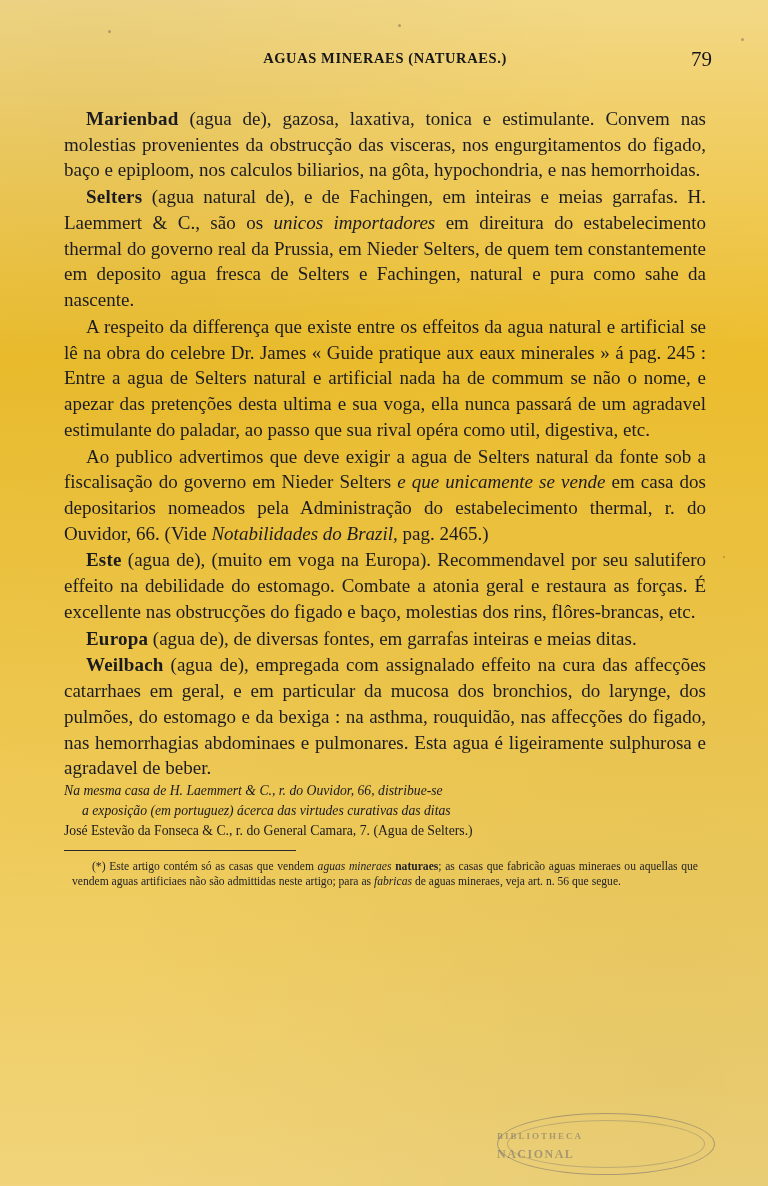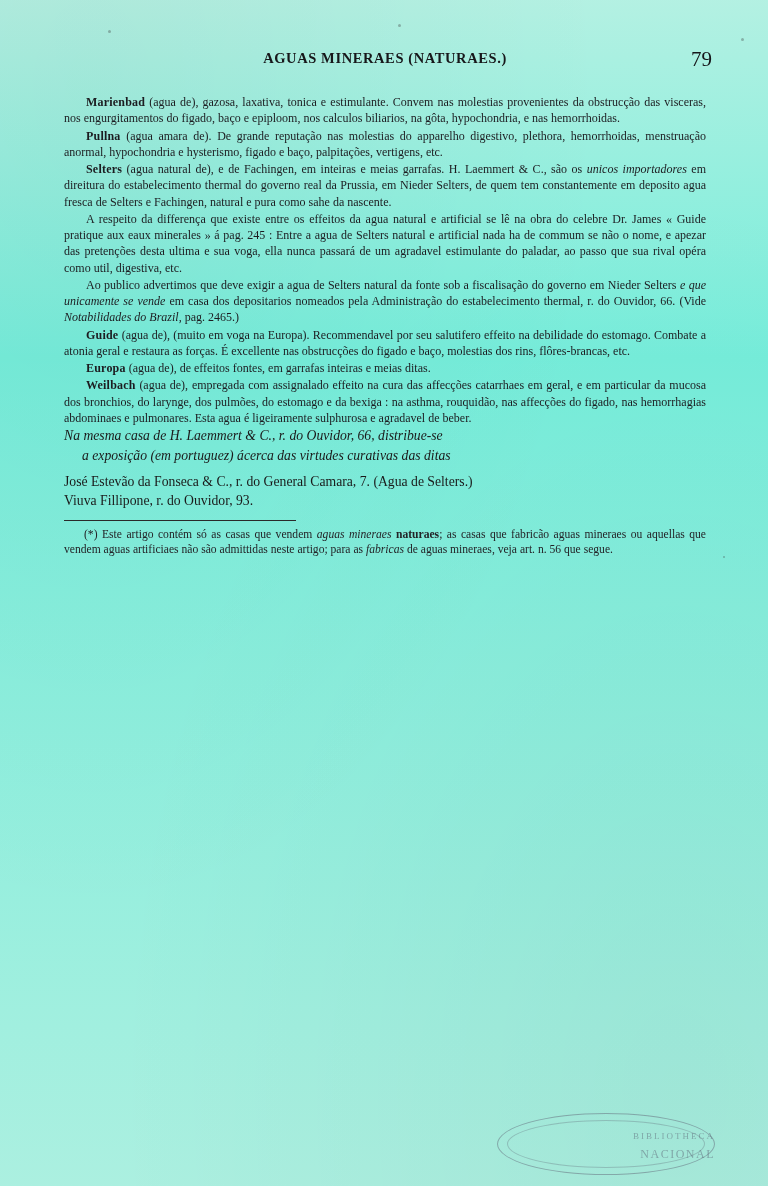--- a/index.html
+++ b/index.html
@@ -11,21 +11,21 @@
     width: 768px;
     height: 1186px;
     position: relative;
     font-family: "Liberation Serif", serif;
     color: #1a1a1a;
     overflow: hidden;
   }
   .page {
     position: absolute;
     inset: 0;
-    background: #5eead4;
+    background: #eab308;
   }
   
   .page::before {
     content: "";
     position: absolute;
     inset: 0;
     background:
       radial-gradient(ellipse at 12% 8%, rgba(0,0,0,0.035), rgba(0,0,0,0) 55%),
       radial-gradient(ellipse at 88% 92%, rgba(0,0,0,0.04), rgba(0,0,0,0) 60%),
       linear-gradient(180deg, rgba(250,246,238,0.55), rgba(255,255,255,0.15) 30%, rgba(248,245,236,0.5));
@@ -52,22 +52,22 @@
   }
   .folio {
     position: absolute;
     right: -6px;
     top: -3px;
     font-size: 21px;
     font-weight: normal;
     color: #16161a;
   }
   .body-text {
-    margin-top: 14px;
-    font-size: 12px;
+    margin-top: 26px;
+    font-size: 19px;
     line-height: 1.355;
     text-align: justify;
     color: #1c1c20;
   }
   p.para {
     margin: 0 0 1px 0;
     text-indent: 22px;
   }
   .entry-name {
     font-weight: bold;
@@ -77,38 +77,38 @@
   .note-block {
     margin-top: 0;
     font-style: italic;
     font-size: 13.7px;
     line-height: 1.36;
     text-indent: 0;
   }
   .note-block p { margin: 0 0 1px 0; }
   .note-block p.ind { text-indent: 18px; }
   .plain-lines {
-    margin-top: 8px;
+    margin-top: 2px;
     font-size: 13.7px;
     line-height: 1.38;
   }
   .plain-lines p { margin: 0; }
   .rule {
     width: 232px;
     height: 1px;
     background: #2a2a2a;
     margin: 9px 0 6px 0;
   }
   .footnote {
     font-size: 11.6px;
     line-height: 1.3;
     text-align: justify;
     color: #232327;
   }
-  .footnote p { margin: 0; }
+  .footnote p { margin: 8px; }
   .footnote .first { text-indent: 20px; }
   .stamp {
     position: absolute;
     left: 497px;
     top: 1113px;
     width: 218px;
     height: 62px;
     pointer-events: none;
   }
   .stamp .oval {
@@ -117,24 +117,25 @@
     border: 1.4px solid rgba(90,92,110,0.45);
     border-radius: 50%;
   }
   .stamp .oval.inner {
     inset: 7px 10px;
     border-color: rgba(90,92,110,0.3);
   }
   .stamp .st-text {
     position: absolute;
     width: 100%;
-    text-align: right;
+    text-align: left;
     color: rgba(85,88,108,0.45);
     font-size: 9px;
     letter-spacing: 2px;
+    font-weight: bold;
   }
   .stamp .st-text.l1 { top: 18px; }
   .stamp .st-text.l2 { top: 34px; font-size: 12px; letter-spacing: 1.5px; }
   .speck {
     position: absolute;
     background: rgba(60,60,60,0.35);
     border-radius: 50%;
   }
 </style>
 </head>
@@ -151,46 +152,44 @@
 
     <div class="header">
       <div class="running-title">AGUAS MINERAES (NATURAES.)</div>
       <div class="folio">79</div>
     </div>
 
     <div class="body-text">
 
       <p class="para"><span class="entry-name">Marienbad</span><span> (agua de), gazosa, laxativa, tonica e estimulante. Convem nas molestias provenientes da obstrucção das visceras, nos engurgitamentos do figado, baço e epiploom, nos calculos biliarios, na gôta, hypochondria, e nas hemorrhoidas.</span></p>
 
-      <p class="para"><span class="entry-name">Pullna</span><span> (agua amara de). De grande reputação nas molestias do apparelho digestivo, plethora, hemorrhoidas, menstruação anormal, hypochondria e hysterismo, figado e baço, palpitações, vertigens, etc.</span></p>
 
 
       <p class="para"><span class="entry-name">Selters</span><span> (agua natural de), e de Fachingen, em inteiras e meias garrafas. H. Laemmert &amp; C., são os </span><span class="it">unicos importadores</span><span> em direitura do estabelecimento thermal do governo real da Prussia, em Nieder Selters, de quem tem constantemente em deposito agua fresca de Selters e Fachingen, natural e pura como sahe da nascente.</span></p>
 
 
       <p class="para">A respeito da differença que existe entre os effeitos da agua natural e artificial se lê na obra do celebre Dr. James « Guide pratique aux eaux minerales » á pag. 245 : Entre a agua de Selters natural e artificial nada ha de commum se não o nome, e apezar das pretenções desta ultima e sua voga, ella nunca passará de um agradavel estimulante do paladar, ao passo que sua rival opéra como util, digestiva, etc.</p>
 
       <p class="para"><span>Ao publico advertimos que deve exigir a agua de Selters natural da fonte sob a fiscalisação do governo em Nieder Selters </span><span class="it">e que unicamente se vende</span><span> em casa dos depositarios nomeados pela Administração do estabelecimento thermal, r. do Ouvidor, 66.  (Vide </span><span class="it">Notabilidades do Brazil,</span><span> pag. 2465.)</span></p>
 
-      <p class="para"><span class="entry-name">Guide</span><span> (agua de), (muito em voga na Europa). Recommendavel por seu salutifero effeito na debilidade do estomago. Combate a atonia geral e restaura as forças. É excellente nas obstrucções do figado e baço, molestias dos rins, flôres-brancas, etc.</span></p>
-
-      <p class="para"><span class="entry-name">Europa</span><span> (agua de), de effeitos fontes, em garrafas inteiras e meias ditas.</span></p>
+      <p class="para"><span class="entry-name">Este</span><span> (agua de), (muito em voga na Europa). Recommendavel por seu salutifero effeito na debilidade do estomago. Combate a atonia geral e restaura as forças. É excellente nas obstrucções do figado e baço, molestias dos rins, flôres-brancas, etc.</span></p>
+
+      <p class="para"><span class="entry-name">Europa</span><span> (agua de), de diversas fontes, em garrafas inteiras e meias ditas.</span></p>
 
       <p class="para"><span class="entry-name">Weilbach</span><span> (agua de), empregada com assignalado effeito na cura das affecções catarrhaes em geral, e em particular da mucosa dos bronchios, do larynge, dos pulmões, do estomago e da bexiga : na asthma, rouquidão, nas affecções do figado, nas hemorrhagias abdominaes e pulmonares. Esta agua é ligeiramente sulphurosa e agradavel de beber.</span></p>
 
     </div>
 
     <div class="note-block">
       <p>Na mesma casa de H. Laemmert &amp; C., r. do Ouvidor, 66, distribue-se</p>
       <p class="ind">a exposição (em portuguez) ácerca das virtudes curativas das ditas</p>
     </div>
 
     <div class="plain-lines">
       <p>José Estevão da Fonseca &amp; C., r. do General Camara, 7.  (Agua de Selters.)</p>
-      <p>Viuva Fillipone, r. do Ouvidor, 93.</p>
     </div>
 
     <div class="rule"></div>
 
     <div class="footnote">
       <p class="first"><span>(*) Este artigo contém só as casas que vendem </span><span class="it">aguas mineraes</span>&nbsp;<span style="font-weight:bold">naturaes</span><span>; as casas que fabricão aguas mineraes ou aquellas que vendem aguas artificiaes não são admittidas neste artigo; para as </span><span class="it">fabricas</span><span> de aguas mineraes, veja art. n. 56 que segue.</span></p>
     </div>
 
   </div>
 

